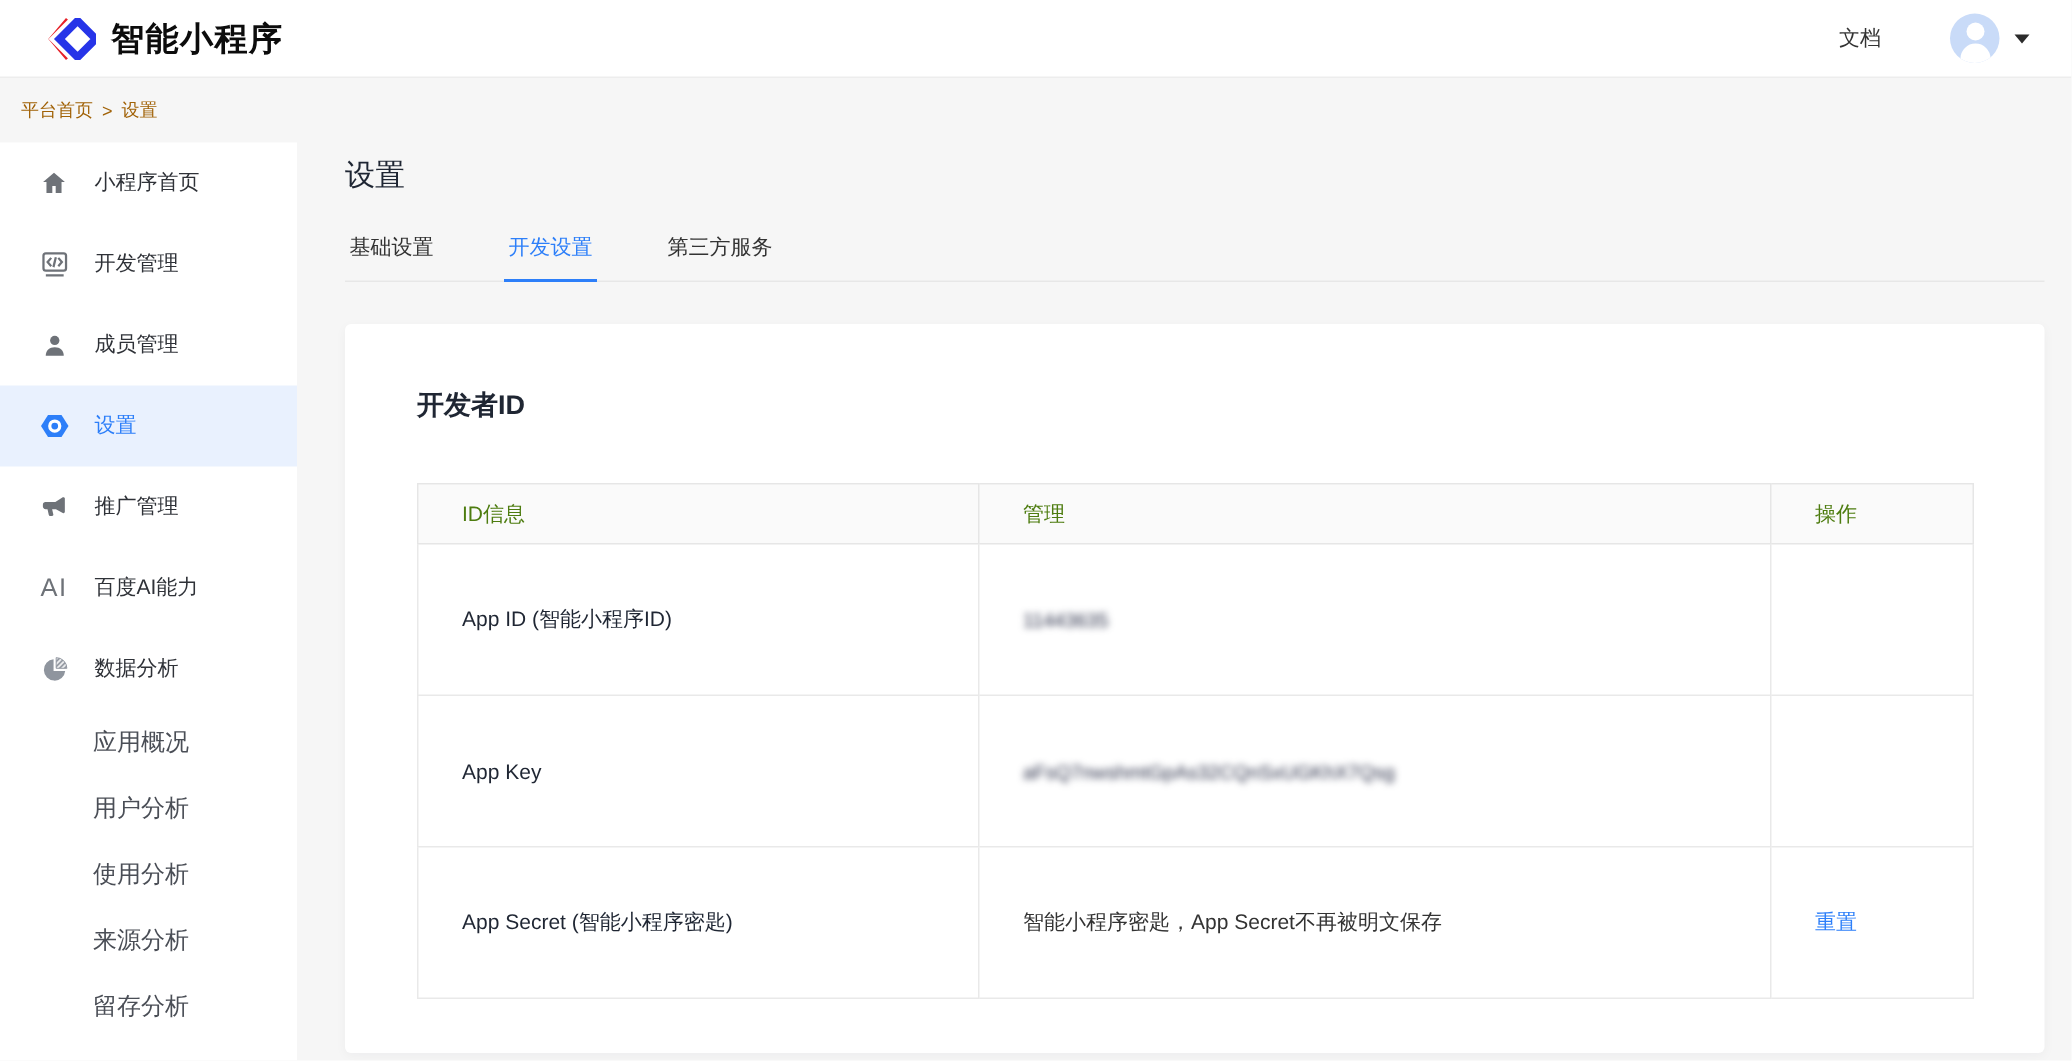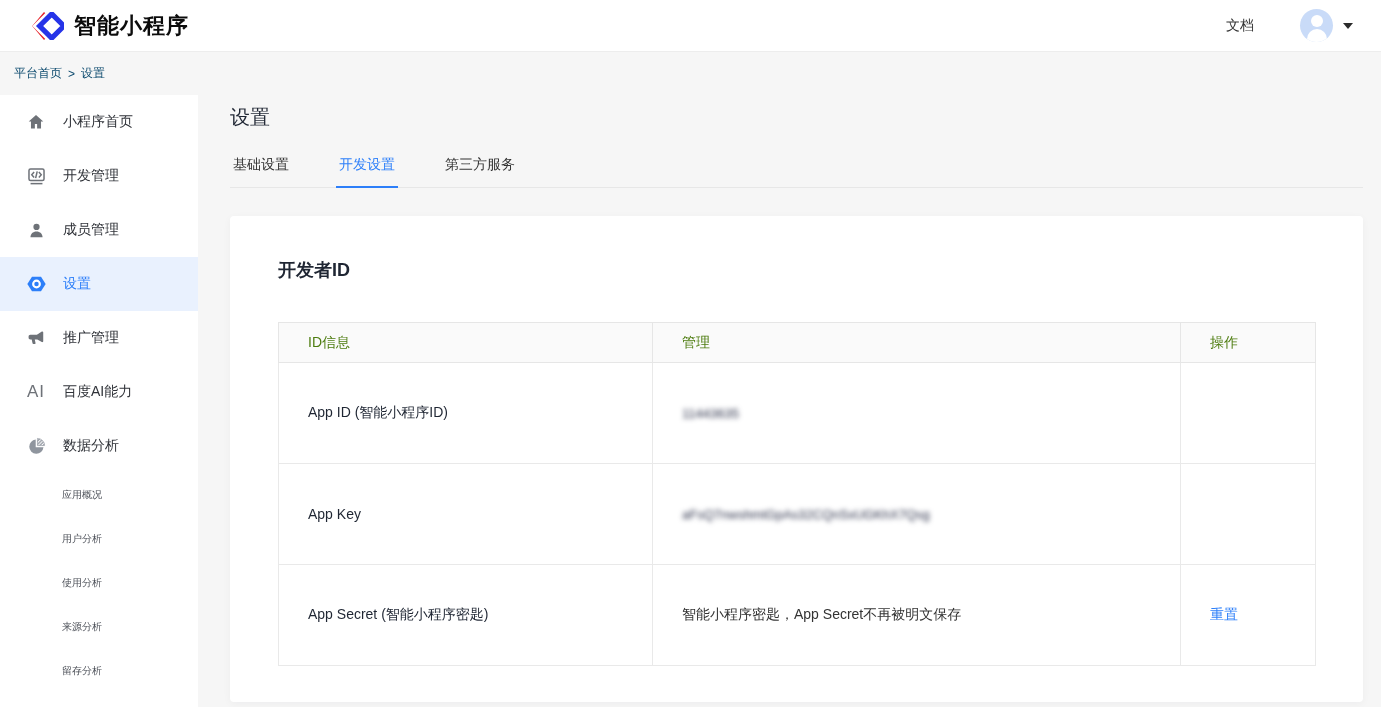--- a/index.html
+++ b/index.html
@@ -32,40 +32,40 @@
   }
   .caret {
     margin-left:10px; width:0; height:0; cursor:pointer;
     border-left:5px solid transparent; border-right:5px solid transparent;
     border-top:6px solid #2b2b2b;
   }
 
   
   .breadcrumb-bar {
     height:43px; display:flex; align-items:center; padding-left:14px;
-    font-size:12px; color:#0c4a6e; background:#F6F6F6; gap:6px;
+    font-size:12px; color:#a16207; background:#F6F6F6; gap:6px;
   }
   .breadcrumb-bar .crumb { cursor:pointer; }
 
   
   .layout { display:flex; height:612px; }
   .sidebar { width:198px; background:#fff; flex-shrink:0; }
   .side-item {
     height:54px; display:flex; align-items:center; padding-left:25px;
     font-size:14px; color:#2F3238; cursor:pointer;
   }
   .side-item .icn {
     width:22px; margin-right:16px; display:flex; justify-content:center;
     align-items:center; color:#6E7278; flex-shrink:0;
   }
   .side-item.active { background:#E9F1FE; color:#2D7FF9; }
   .ai-glyph { font-size:17px; color:#6E7278; letter-spacing:1px; font-weight:400; }
   .side-sub {
     height:44px; display:flex; align-items:center; padding-left:62px;
-    font-size:10px; color:#4A4E56; cursor:pointer;
+    font-size:16px; color:#4A4E56; cursor:pointer;
   }
 
   
   .content { flex:1; padding:8px 0 0 32px; }
   .page-title { font-size:20px; font-weight:500; color:#1F2633; line-height:28px; }
   .tabs {
     display:flex; margin-top:25px; margin-right:19px;
     border-bottom:1px solid #E7E7E7;
   }
   .tab {

